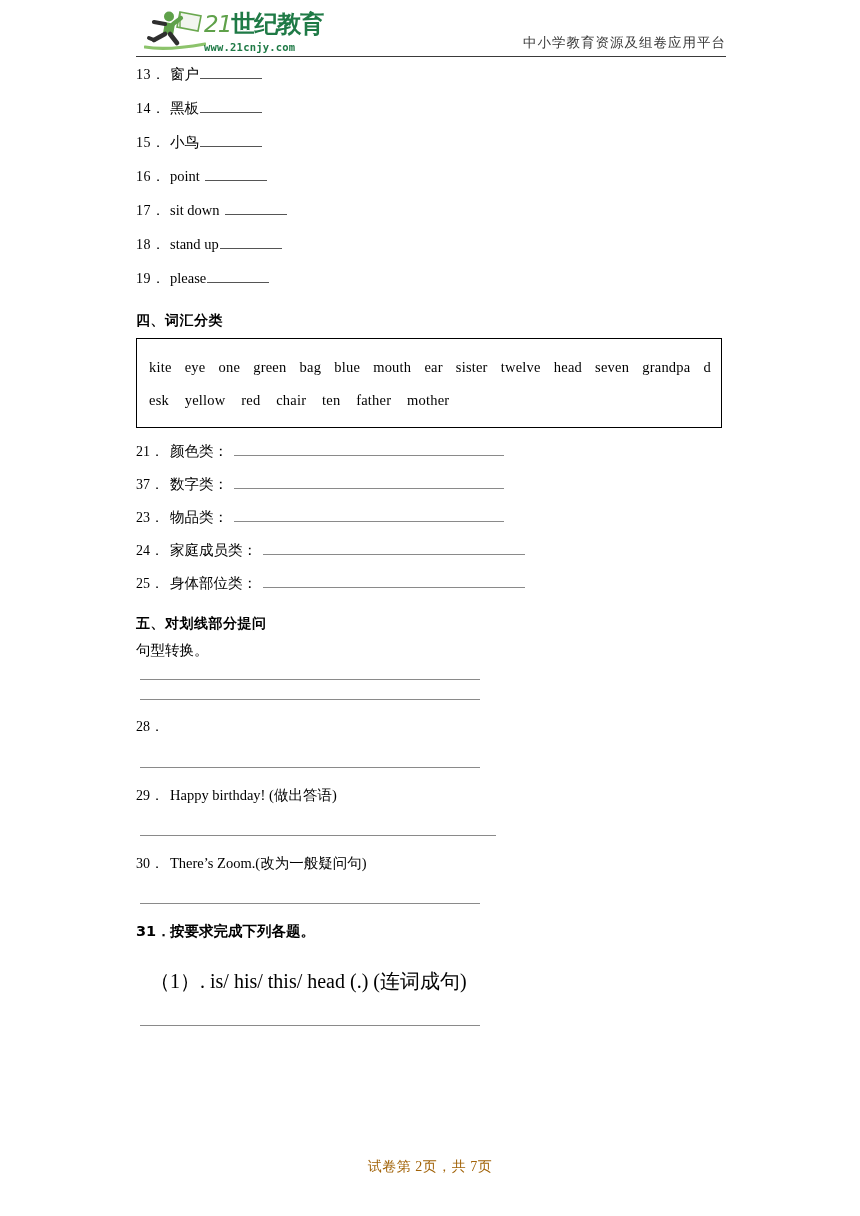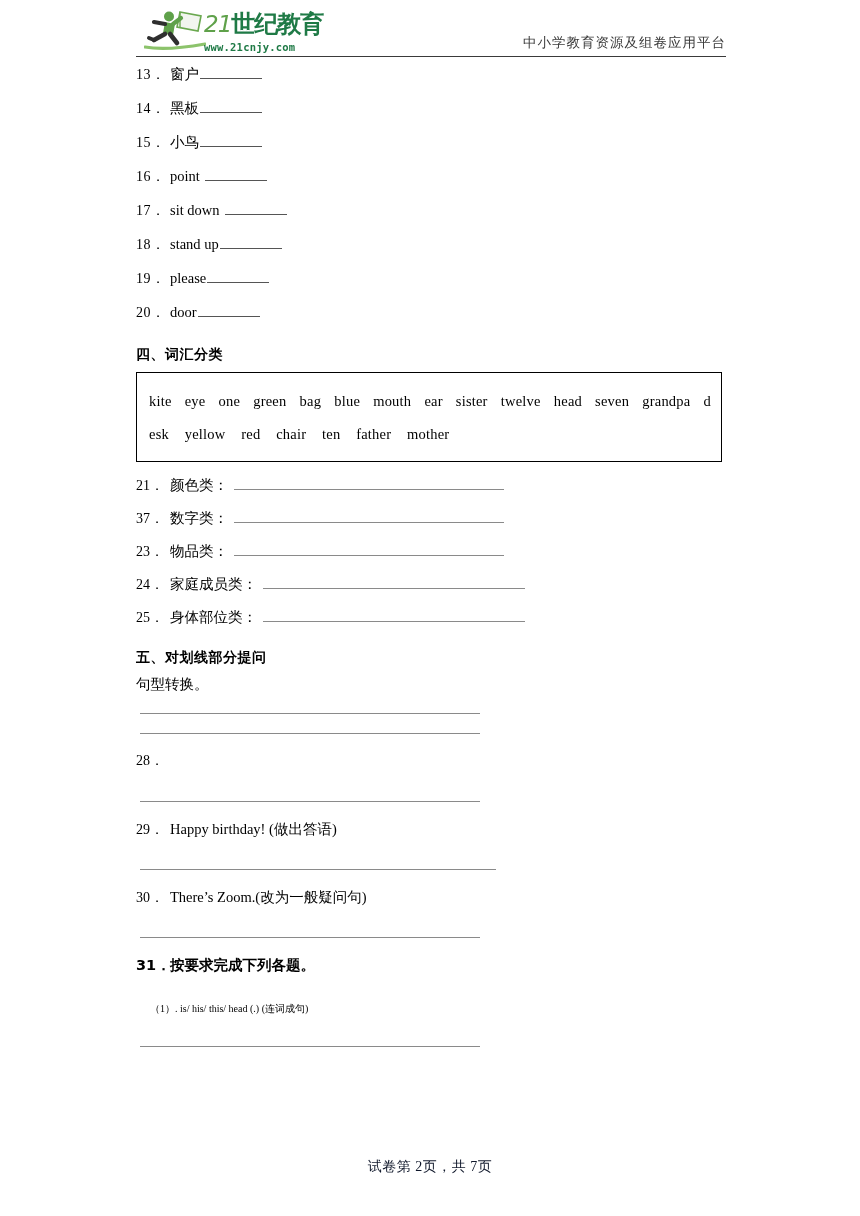--- a/index.html
+++ b/index.html
@@ -220,34 +220,34 @@
     background: #8a8a8a;
     margin: 19px 0 18px 4px;
   }
 
   .bold-q {
     font-family: "DejaVu Sans", sans-serif;
     font-weight: bold;
     font-size: 14.5px;
   }
   .sub-q {
-    font-size: 10px;
+    font-size: 20px;
     margin-left: 14px;
     margin-top: 16px;
   }
 
   
   .page-footer {
     position: absolute;
     left: 0;
     top: 1158px;
     width: 860px;
     text-align: center;
     font-size: 14px;
-    color: #0f172a;
+    color: #a16207;
     letter-spacing: 0.5px;
   }
 </style>
 </head>
 <body>
 
 <div class="page-header">
 
   <div class="logo-block">
 
@@ -325,25 +325,20 @@
       <span class="q-text">stand up</span>
       <span class="blank-short"></span>
     </div>
 
     <div class="q-row">
       <span class="q-num">19．</span>
       <span class="q-text">please</span>
       <span class="blank-short"></span>
     </div>
 
-    <div class="q-row">
-      <span class="q-num">20．</span>
-      <span class="q-text">door</span>
-      <span class="blank-short"></span>
-    </div>
 
   </div>
 
   <div class="section-heading">四、词汇分类</div>
 
   <div class="word-box">
     <div class="word-line spread">
       <span class="w">kite</span>
       <span class="w">eye</span>
       <span class="w">one</span>

